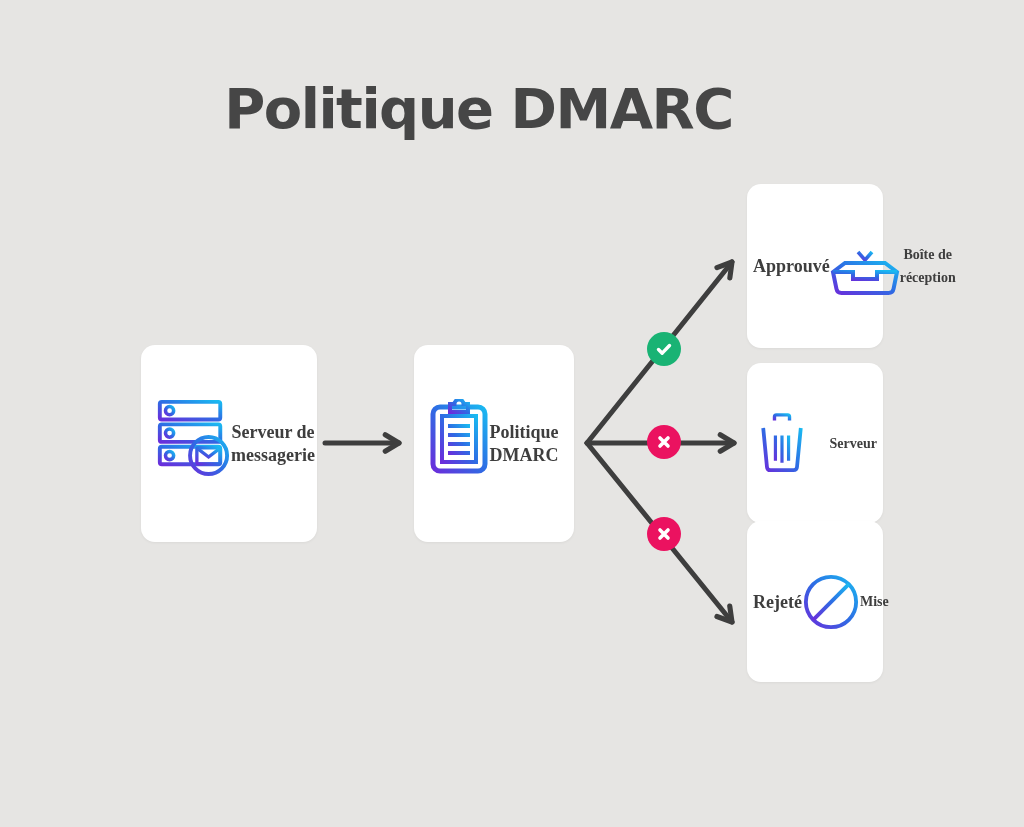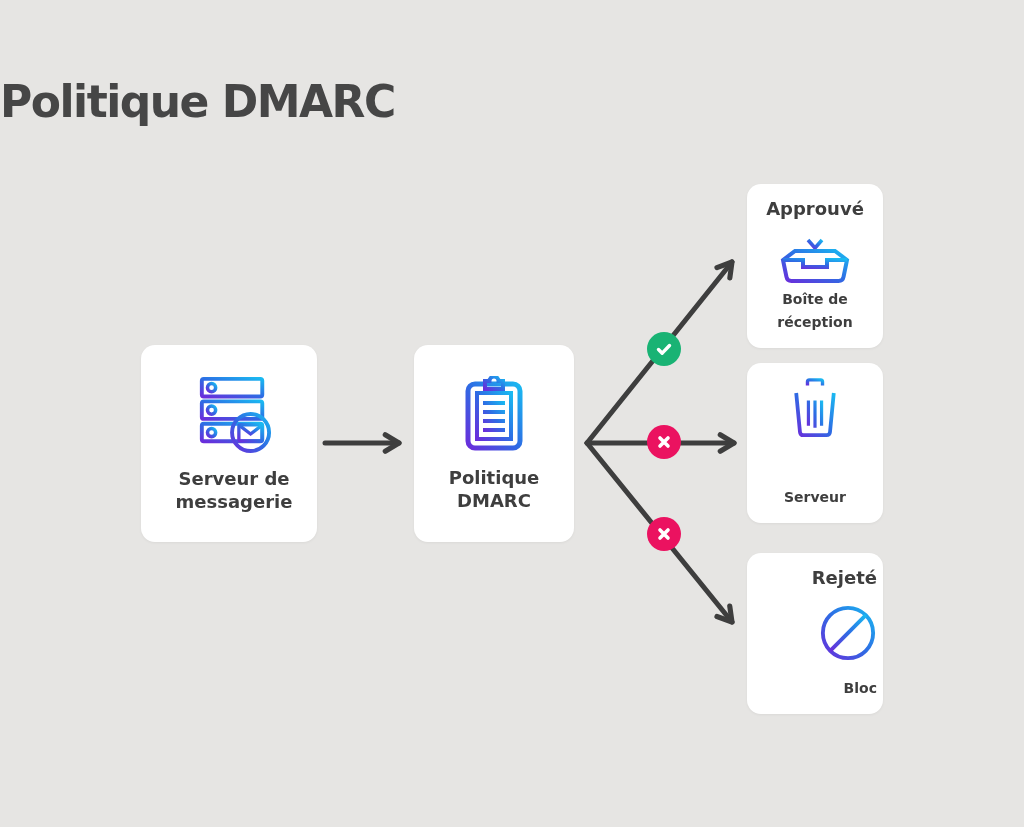--- a/index.html
+++ b/index.html
@@ -18,45 +18,46 @@
   html,body{width:1024px;height:827px;}
   body{
     font-family:"DejaVu Sans","Liberation Sans",sans-serif;
     background:var(--background);
     position:relative;
     overflow:hidden;
   }
   .canvas{position:absolute;inset:0;width:1024px;height:827px;}
   .title{
     position:absolute;top:76px;left:0;width:957px;
-    text-align:left;
-    font-size:44px;font-weight:bold;letter-spacing:-1.5px;
+    text-align:center;
+    font-size:56px;font-weight:bold;letter-spacing:-1.5px;
     color:var(--title-text);
   }
   .card{
     position:absolute;
     background:var(--card-background);
     border-radius:14px;
     box-shadow:0 1px 3px rgba(0,0,0,0.05);
-    display:flex;flex-direction:column;
+    display:flex;flex-direction:row;
     align-items:center;justify-content:center;
     text-align:center;
     color:var(--label-text);
     font-weight:bold;
+    font-family:Liberation Serif, serif;
   }
   .card .lbl{font-size:18px;line-height:23px;}
   .card .lbl span{display:block;}
   .card-server{left:141px;top:345px;width:176px;height:197px;padding-left:10px;}
   .card-policy{left:414px;top:345px;width:160px;height:197px;}
   .card-server .icon-wrap{margin-bottom:14px;}
   .card-policy .icon-wrap{margin-bottom:14px;}
   .card-out{left:747px;width:136px;padding:14px 6px;justify-content:space-between;}
   .card-approved{top:184px;height:164px;}
   .card-quarantine{top:363px;height:160px;}
-  .card-rejected{top:553px;height:161px;align-items:flex-end;}
+  .card-rejected{top:521px;height:161px;}
   .card-out .status{font-size:18px;line-height:22px;}
   .card-out .status span{display:block;}
   .card-out .dest{font-size:14px;line-height:23px;}
   .card-out .dest span{display:block;}
   .icon-wrap{display:flex;align-items:center;justify-content:center;}
   svg{display:block;}
   .arrows{position:absolute;left:0;top:0;pointer-events:none;}
   .flow-line{stroke:var(--arrow);stroke-width:5;fill:none;stroke-linecap:round;stroke-linejoin:round;}
   .badge{
     position:absolute;width:34px;height:34px;border-radius:50%;
@@ -172,21 +173,21 @@
     <div class="status">
       <span>Rejeté</span>
     </div>
     <div class="icon-wrap">
       <svg width="58" height="58" viewBox="0 0 60 60">
         <circle class="grad-stroke" cx="30" cy="30" r="26" stroke-width="4"></circle>
         <path class="grad-stroke" d="M 11.6,48.4 L 48.4,11.6" stroke-width="4"></path>
       </svg>
     </div>
     <div class="dest">
-      <span>Bloc</span>
+      <span>Mise</span>
     </div>
   </div>
 
   <div class="badge badge-approve badge-a">
     <svg width="20" height="20" viewBox="0 0 20 20">
       <path d="M 4.5,10.5 L 8.2,14.2 L 15.5,6.5" fill="none" stroke="#ffffff" stroke-width="3.4" stroke-linecap="round" stroke-linejoin="round"></path>
     </svg>
   </div>
   <div class="badge badge-reject badge-b">
     <svg width="20" height="20" viewBox="0 0 20 20">

